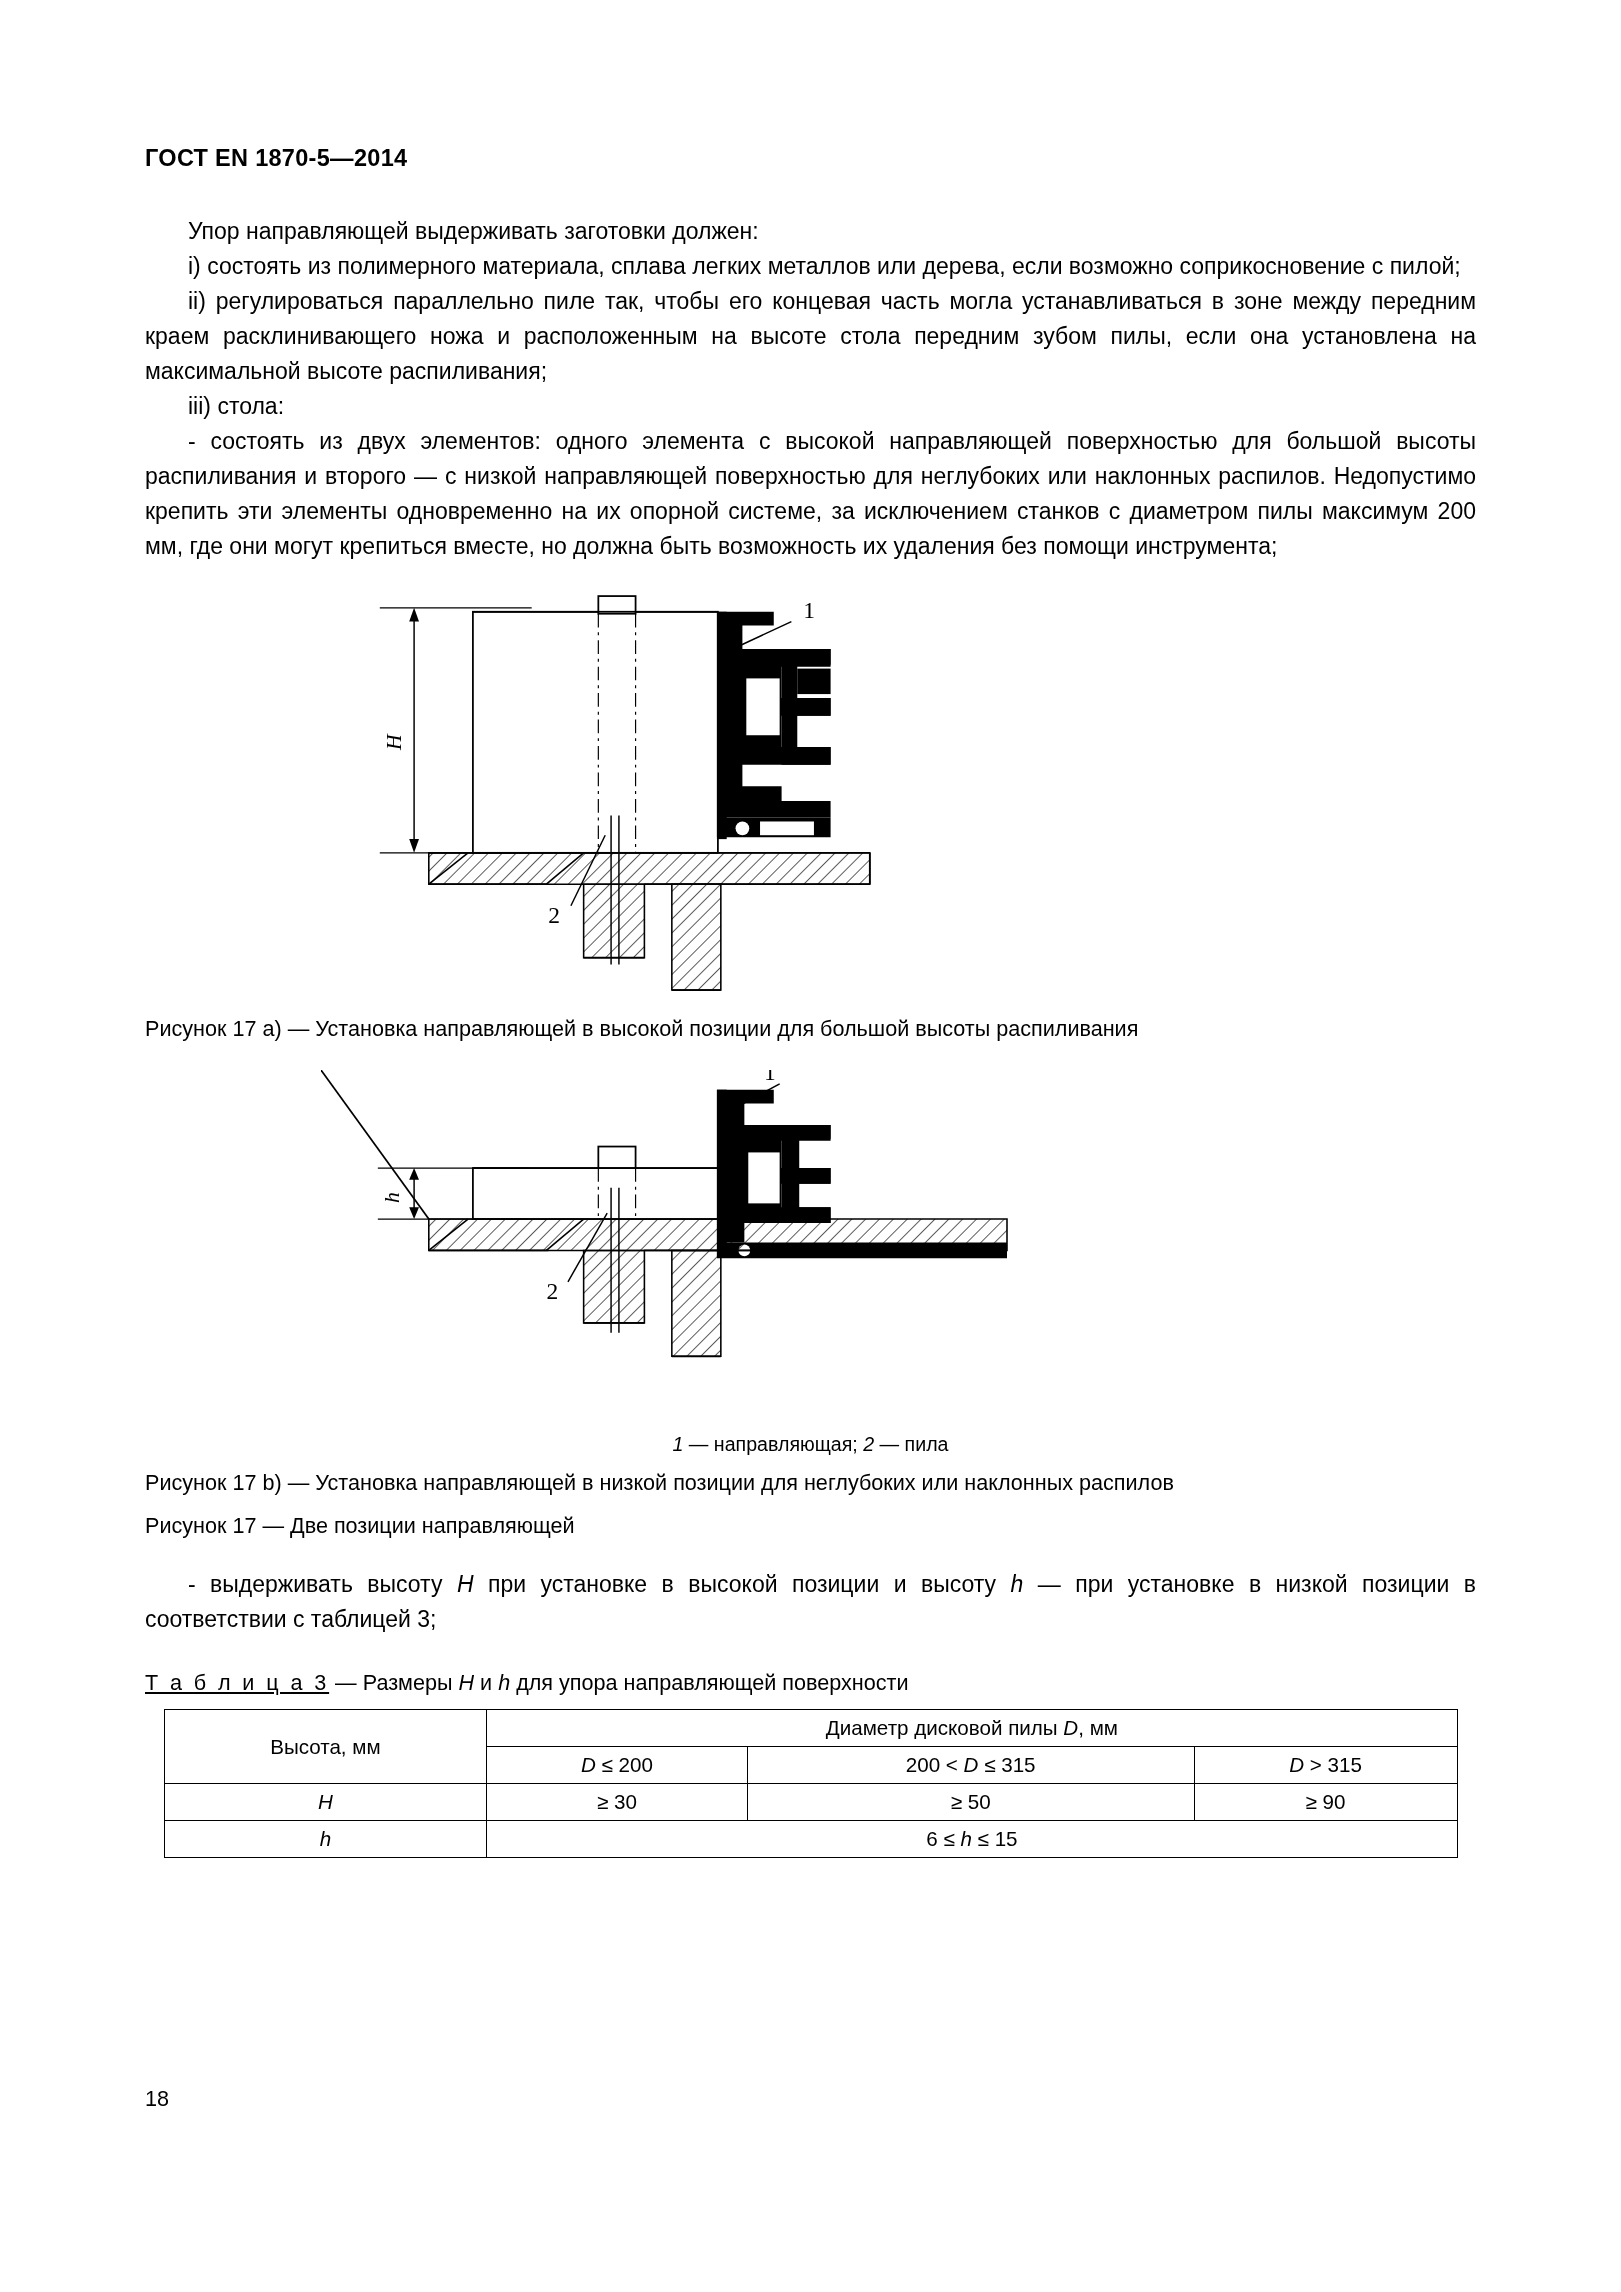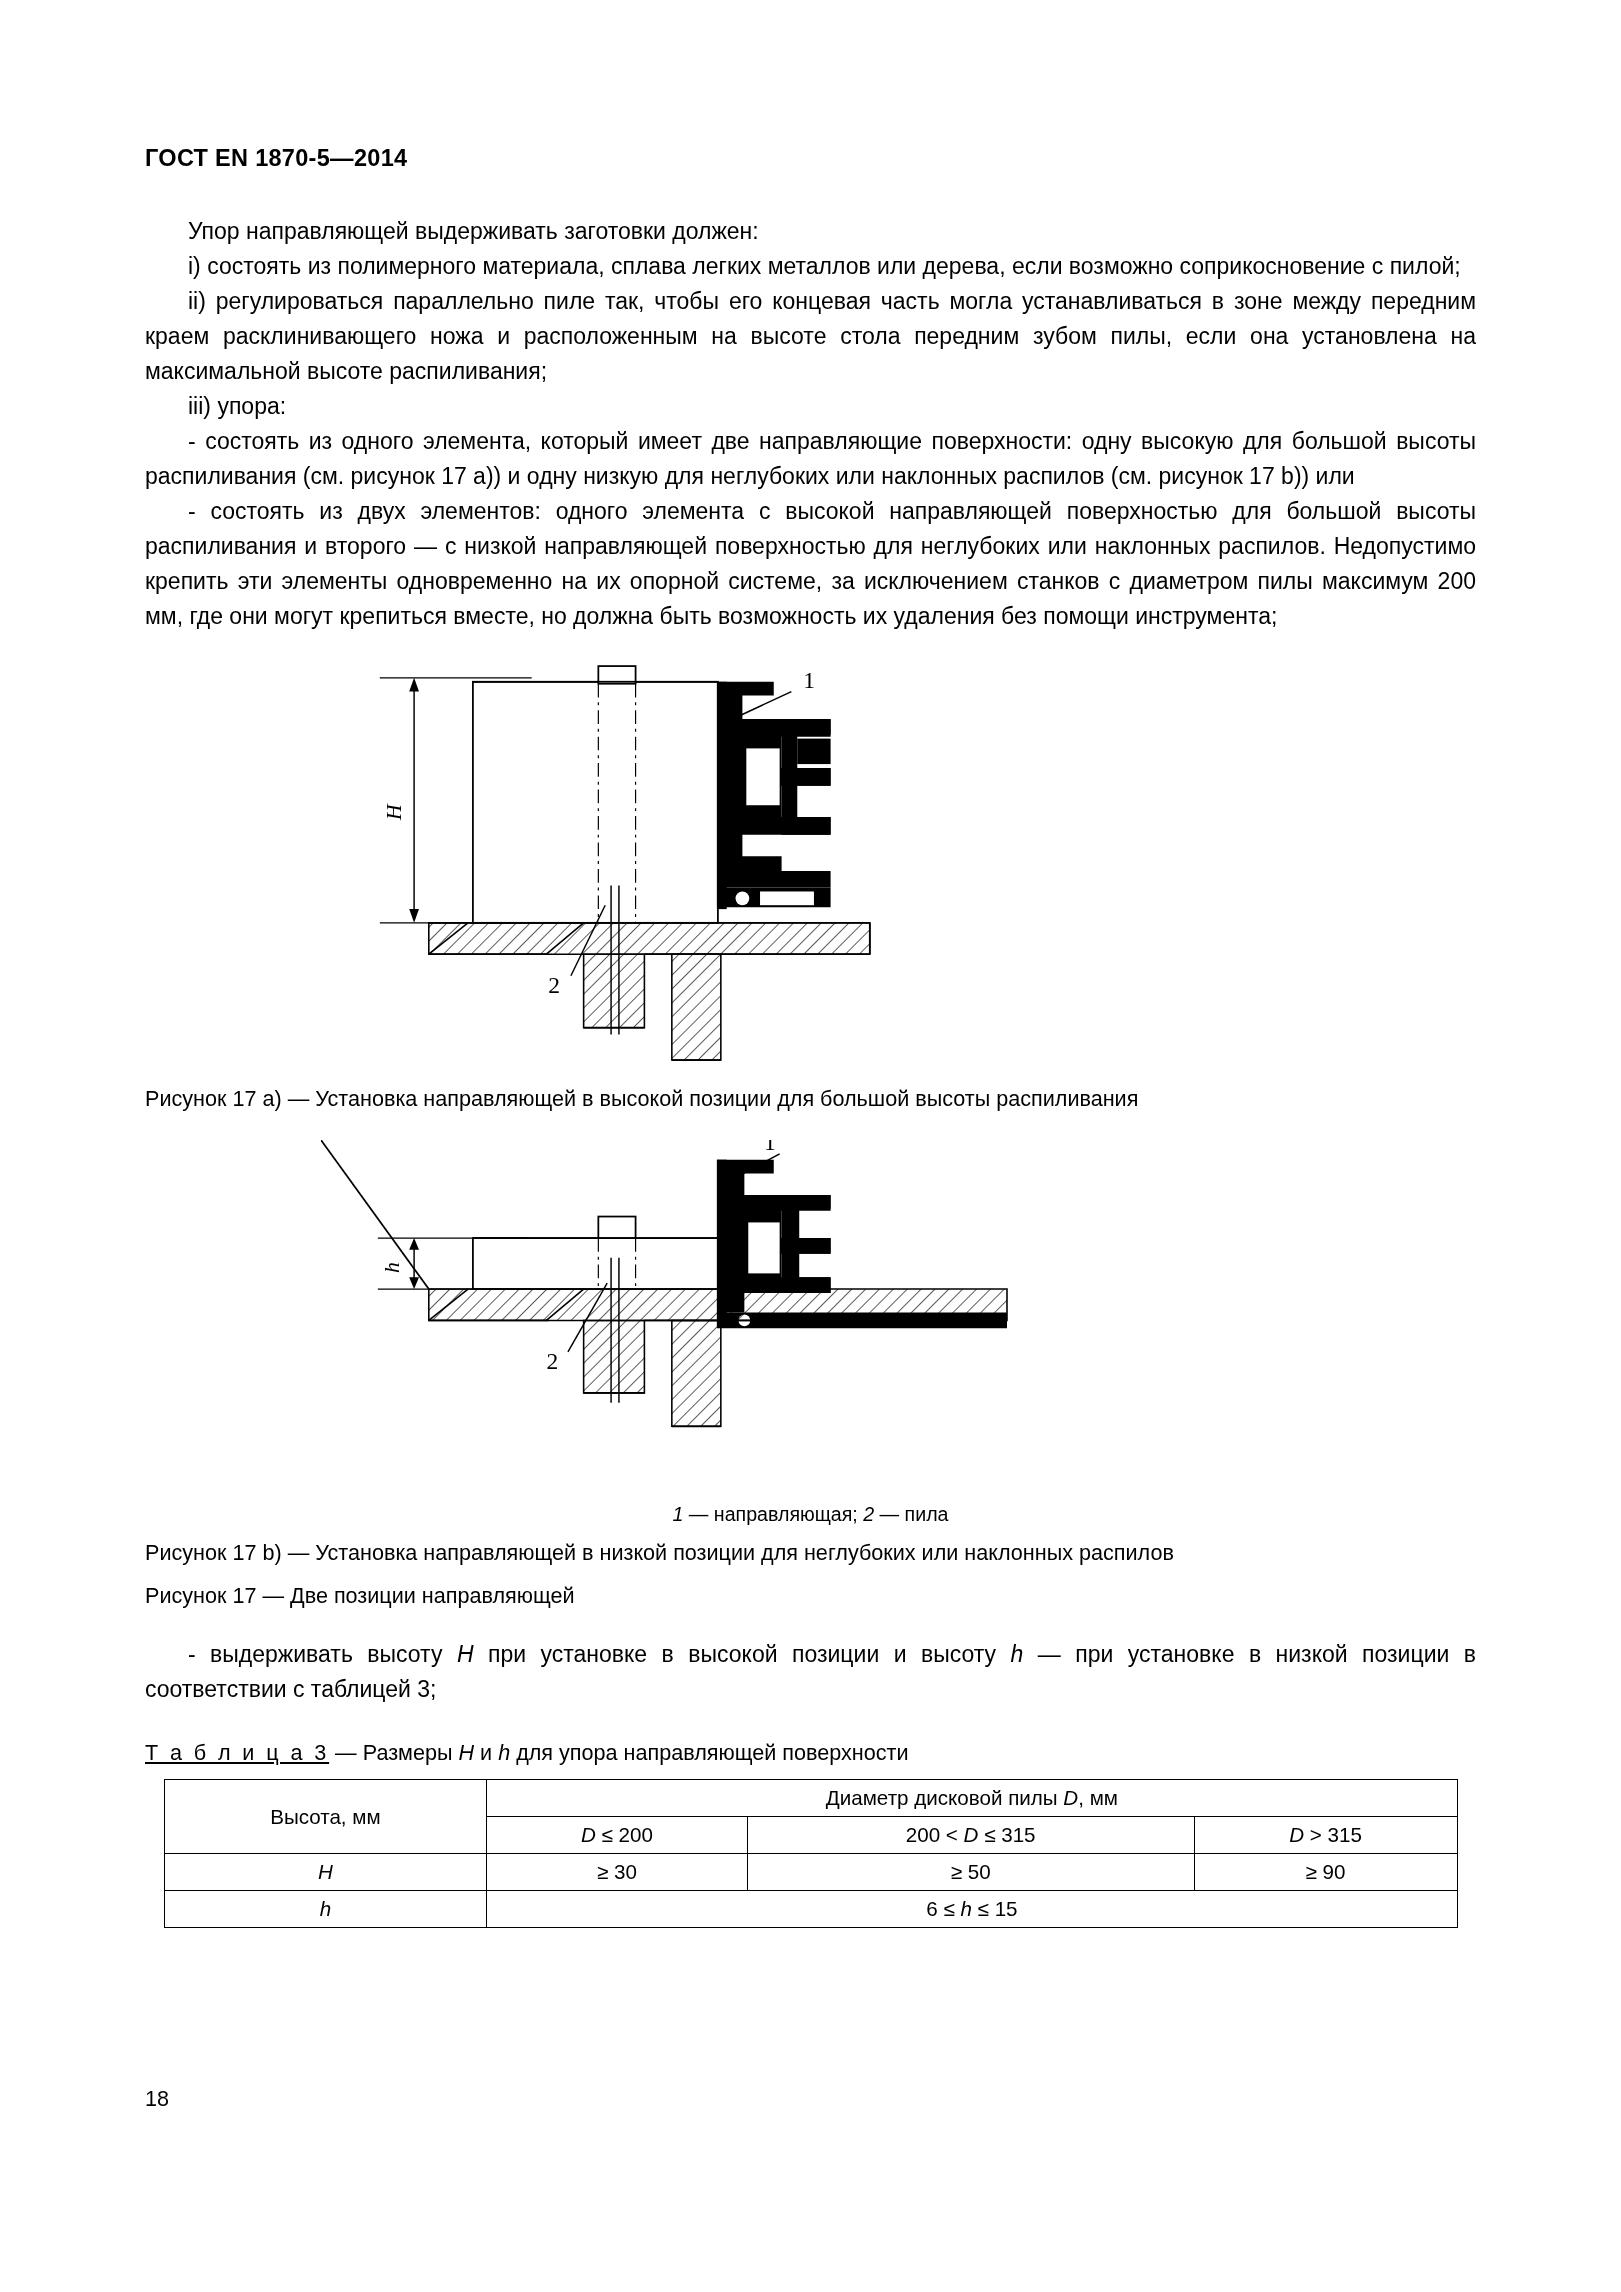--- a/index.html
+++ b/index.html
@@ -95,22 +95,21 @@
 
 <div class="page">
 
   <div class="header">ГОСТ EN 1870-5—2014</div>
 
   <div class="content">
 
     <p class="body-text indent">Упор направляющей выдерживать заготовки должен:</p>
     <p class="body-text indent">i) состоять из полимерного материала, сплава легких металлов или дерева, если возможно соприкосновение с пилой;</p>
     <p class="body-text indent">ii) регулироваться параллельно пиле так, чтобы его концевая часть могла устанавливаться в зоне между передним краем расклинивающего ножа и расположенным на высоте стола передним зубом пилы, если она установлена на максимальной высоте распиливания;</p>
-    <p class="body-text indent">iii) упора:</p>
-    <p class="body-text indent">- состоять из одного элемента, который имеет две направляющие поверхности: одну высокую для большой высоты распиливания (см. рисунок 17 a)) и одну низкую для неглубоких или наклонных распилов (см. рисунок 17 b)) или</p>
+    <p class="body-text indent">iii) стола:</p>
     <p class="body-text indent">- состоять из двух элементов: одного элемента с высокой направляющей поверхностью для большой высоты распиливания и второго — с низкой направляющей поверхностью для неглубоких или наклонных распилов. Недопустимо крепить эти элементы одновременно на их опорной системе, за исключением станков с диаметром пилы максимум 200 мм, где они могут крепиться вместе, но должна быть возможность их удаления без помощи инструмента;</p>
 
     <div class="figure-block">
       <svg width="980" height="412" viewBox="0 0 1000 420">
         <defs>
           <pattern id="hatchA" patternUnits="userSpaceOnUse" width="10" height="10" patternTransform="rotate(45)">
             <line x1="0" y1="0" x2="0" y2="10" stroke="#000" stroke-width="1.3"></line>
           </pattern>
         </defs>
 

